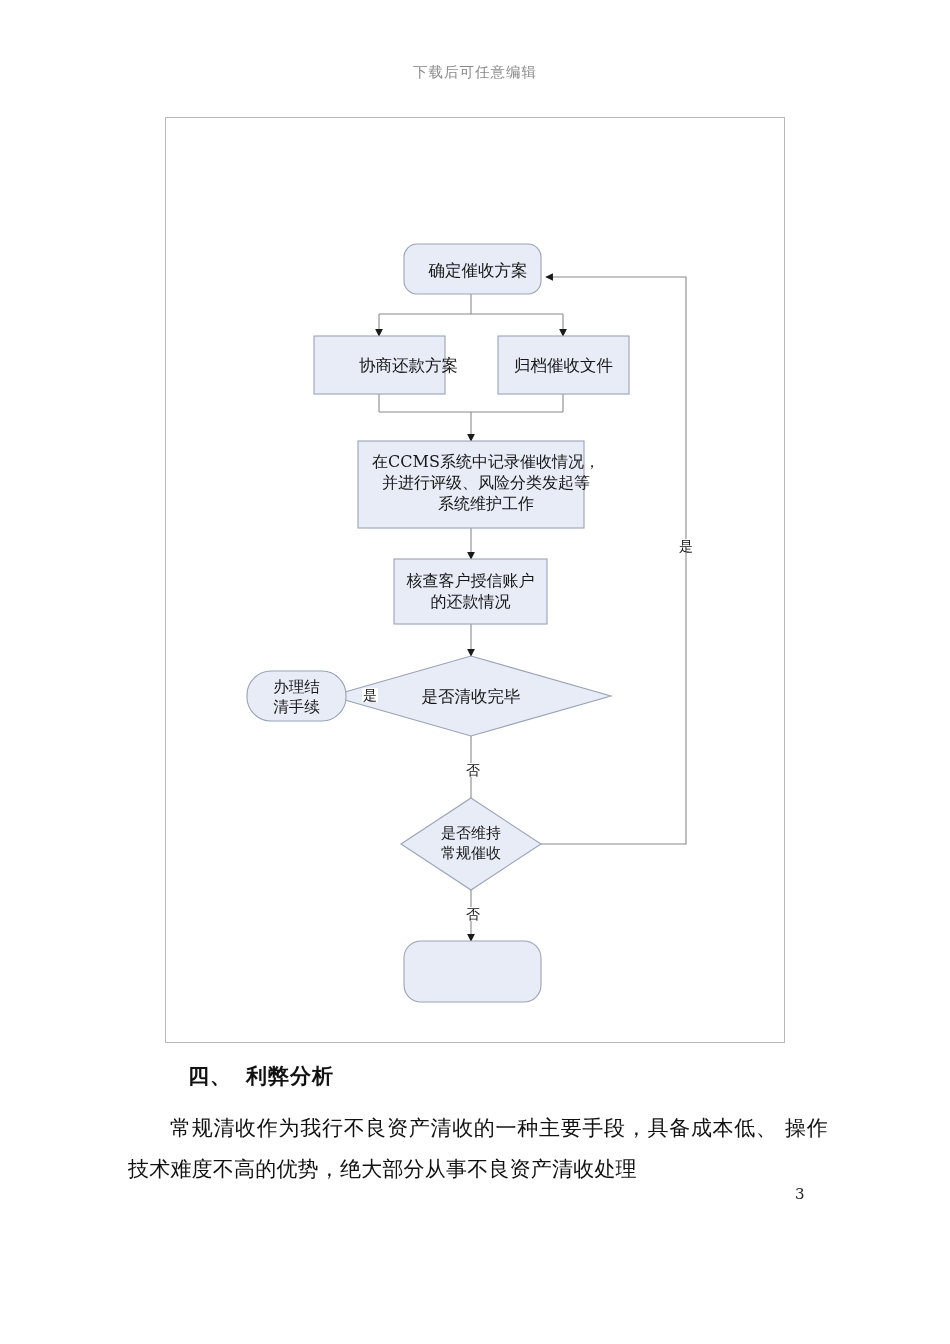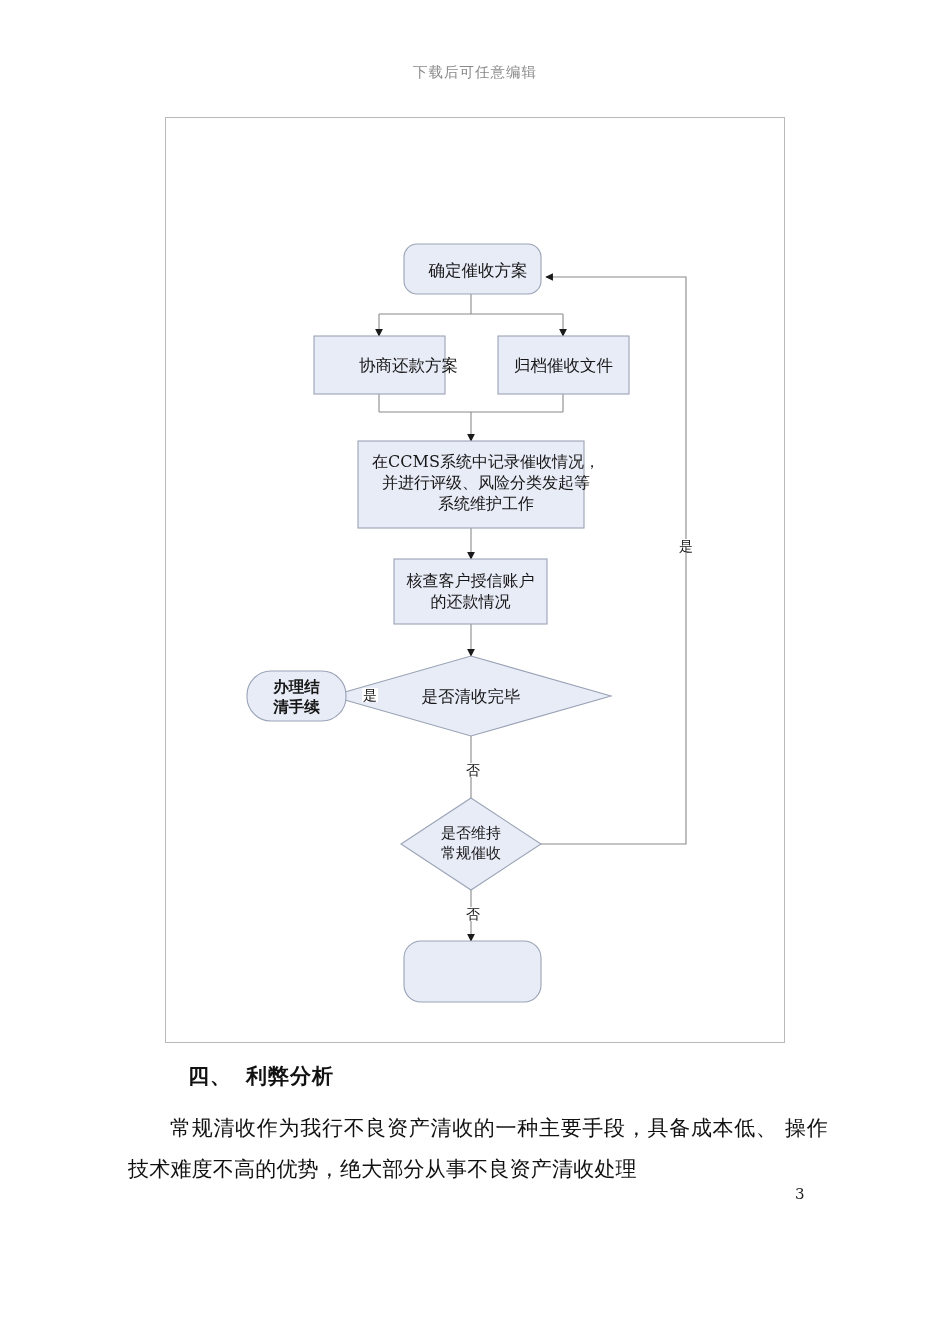--- a/index.html
+++ b/index.html
@@ -182,21 +182,21 @@
 
     <div class="node-label" style="left:192px; top:333px; width:256px; font-size:16px;">在CCMS系统中记录催收情况，
 并进行评级、风险分类发起等
 系统维护工作</div>
 
     <div class="node-label" style="left:228px; top:452px; width:153px; font-size:16px;">核查客户授信账户
 的还款情况</div>
 
     <div class="node-label" style="left:215px; top:568px; width:180px; font-size:16.5px;">是否清收完毕</div>
 
-    <div class="node-label" style="left:81px; top:559px; width:99px; font-size:15.5px;font-weight:bold;">办理结
+    <div class="node-label" style="left:81px; top:559px; width:99px; font-size:15.5px;">办理结
 清手续</div>
 
     <div class="node-label" style="left:235px; top:706px; width:140px; font-size:15px;">是否维持
 常规催收</div>
 
 
     <div class="edge-label" style="left:196px; top:570px;">是</div>
 
     <div class="edge-label" style="left:299px; top:645px;">否</div>
 

